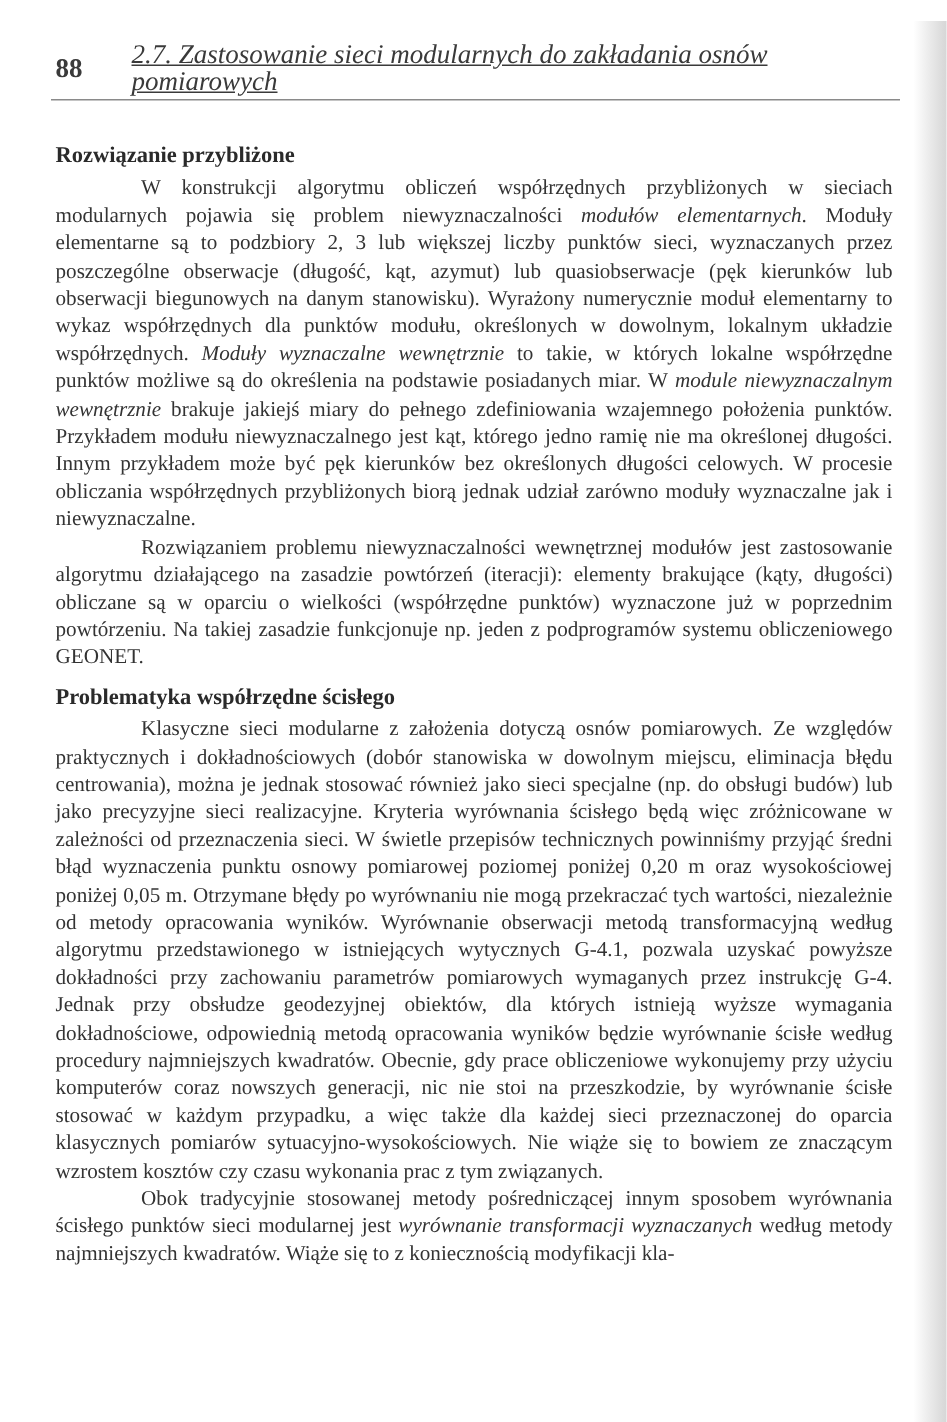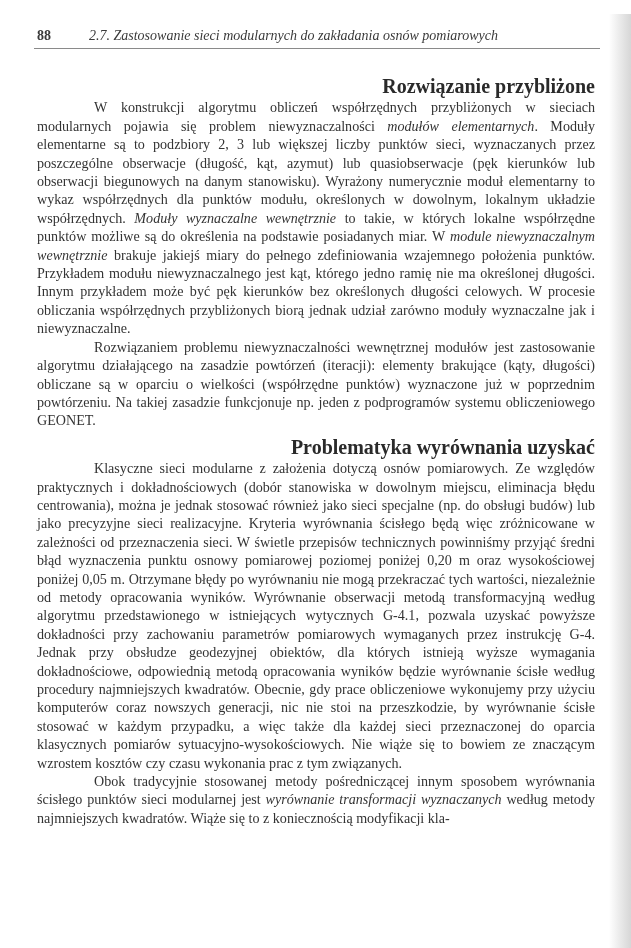--- a/index.html
+++ b/index.html
@@ -25,55 +25,56 @@
     }
     .page {
       position: absolute;
       left: 37px;
       top: 27px;
       width: 558px;
     }
     .running-head {
       display: flex;
       align-items: center;
-      font-size: 14px;
+      font-size: 18px;
       line-height: 18px;
       color: #3a3a3a;
       padding-bottom: 3px;
       border-bottom: 1.5px solid #8a8a8a;
       margin-left: -3px;
       margin-right: -5px;
     }
     .page-number {
       font-weight: bold;
       width: 52px;
       padding-left: 3px;
     }
     .chapter-title {
       font-style: italic;
+      text-decoration: underline;
     }
     .content {
       margin-top: 28px;
       font-size: 14.1px;
       line-height: 18.4px;
       text-align: justify;
       color: #333333;
     }
     .content p {
       margin: 0;
     }
     .content p.indent {
       text-indent: 57px;
     }
     .section-heading {
       font-weight: bold;
-      font-size: 20px;
+      font-size: 15px;
       margin: 8px 0 3px 0;
       color: #2a2a2a;
-      text-align: right;
+      text-align: left;
     }
     em {
     }
   </style>
 </head>
 <body>
 
 <div class="edge-shadow"></div>
 
 <div class="page">
@@ -83,19 +84,19 @@
     <span class="chapter-title">2.7. Zastosowanie sieci modularnych do zakładania osnów pomiarowych</span>
   </div>
 
   <div class="content">
 
 
     <div class="section-heading">Rozwiązanie przybliżone</div>
     <p class="indent"><span>W konstrukcji algorytmu obliczeń współrzędnych przybliżonych w sieciach modularnych pojawia się problem niewyznaczalności </span><em>modułów elementarnych</em><span>. Moduły elementarne są to podzbiory 2, 3 lub większej liczby punktów sieci, wyznaczanych przez poszczególne obserwacje (długość, kąt, azymut) lub quasiobserwacje (pęk kierunków lub obserwacji biegunowych na danym stanowisku). Wyrażony numerycznie moduł elementarny to wykaz współrzędnych dla punktów modułu, określonych w dowolnym, lokalnym układzie współrzędnych. </span><em>Moduły wyznaczalne wewnętrznie</em><span> to takie, w których lokalne współrzędne punktów możliwe są do określenia na podstawie posiadanych miar. W </span><em>module niewyznaczalnym wewnętrznie</em><span> brakuje jakiejś miary do pełnego zdefiniowania wzajemnego położenia punktów. Przykładem modułu niewyznaczalnego jest kąt, którego jedno ramię nie ma określonej długości. Innym przykładem może być pęk kierunków bez określonych długości celowych. W procesie obliczania współrzędnych przybliżonych biorą jednak udział zarówno moduły wyznaczalne jak i niewyznaczalne.</span></p>
     <p class="indent"><span>Rozwiązaniem problemu niewyznaczalności wewnętrznej modułów jest zastosowanie algorytmu działającego na zasadzie powtórzeń (iteracji): elementy brakujące (kąty, długości) obliczane są w oparciu o wielkości (współrzędne punktów) wyznaczone już w poprzednim powtórzeniu. Na takiej zasadzie funkcjonuje np. jeden z podprogramów systemu obliczeniowego GEONET.</span></p>
 
-    <div class="section-heading">Problematyka wyrównania uzyskać</div>
+    <div class="section-heading">Problematyka współrzędne ścisłego</div>
     <p class="indent"><span>Klasyczne sieci modularne z założenia dotyczą osnów pomiarowych. Ze względów praktycznych i dokładnościowych (dobór stanowiska w dowolnym miejscu, eliminacja błędu centrowania), można je jednak stosować również jako sieci specjalne (np. do obsługi budów) lub jako precyzyjne sieci realizacyjne. Kryteria wyrównania ścisłego będą więc zróżnicowane w zależności od przeznaczenia sieci. W świetle przepisów technicznych powinniśmy przyjąć średni błąd wyznaczenia punktu osnowy pomiarowej poziomej poniżej 0,20 m oraz wysokościowej poniżej 0,05 m. Otrzymane błędy po wyrównaniu nie mogą przekraczać tych wartości, niezależnie od metody opracowania wyników. Wyrównanie obserwacji metodą transformacyjną według algorytmu przedstawionego w istniejących wytycznych G-4.1, pozwala uzyskać powyższe dokładności przy zachowaniu parametrów pomiarowych wymaganych przez instrukcję G-4. Jednak przy obsłudze geodezyjnej obiektów, dla których istnieją wyższe wymagania dokładnościowe, odpowiednią metodą opracowania wyników będzie wyrównanie ścisłe według procedury najmniejszych kwadratów. Obecnie, gdy prace obliczeniowe wykonujemy przy użyciu komputerów coraz nowszych generacji, nic nie stoi na przeszkodzie, by wyrównanie ścisłe stosować w każdym przypadku, a więc także dla każdej sieci przeznaczonej do oparcia klasycznych pomiarów sytuacyjno-wysokościowych. Nie wiąże się to bowiem ze znaczącym wzrostem kosztów czy czasu wykonania prac z tym związanych.</span></p>
 
     <p class="indent"><span>Obok tradycyjnie stosowanej metody pośredniczącej innym sposobem wyrównania ścisłego punktów sieci modularnej jest </span><em>wyrównanie transformacji wyznaczanych</em><span> według metody najmniejszych kwadratów. Wiąże się to z koniecznością modyfikacji kla-</span></p>
 
   </div>
 </div>
 
 </body></html>

